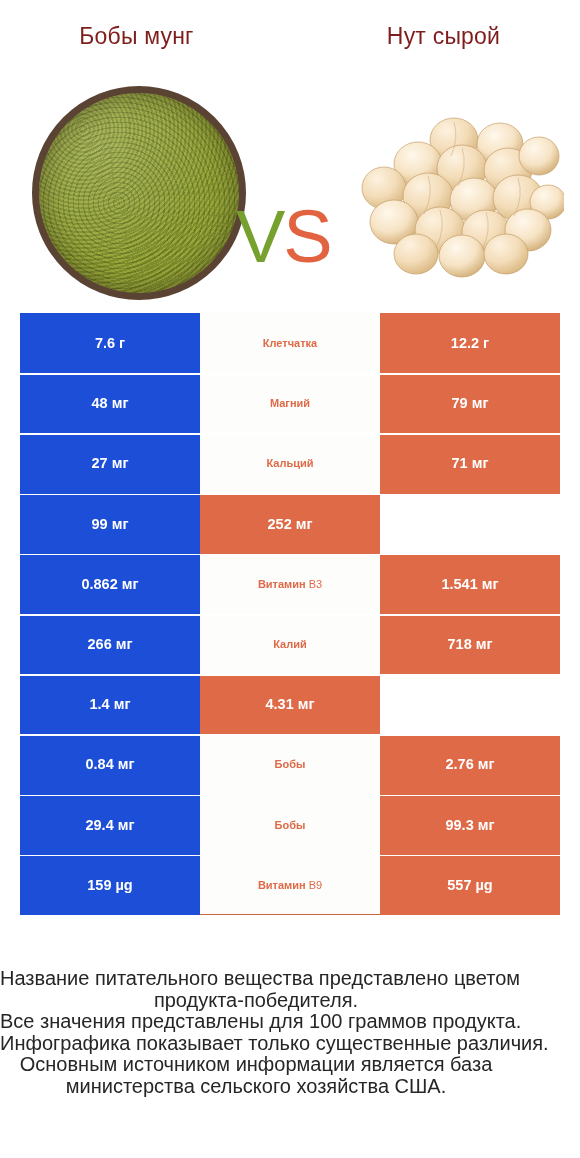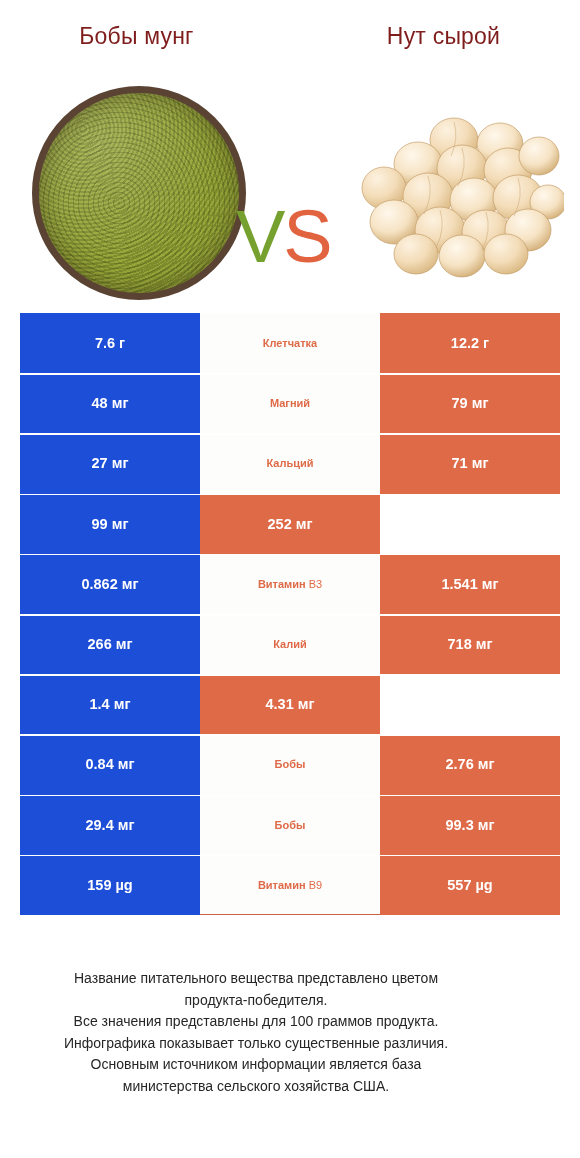--- a/index.html
+++ b/index.html
@@ -85,21 +85,21 @@
   }
   .row:last-child .cell.mid::after{
     content:""; position:absolute; left:0; right:0; bottom:0;
     height:1px; background:#c8653f;
   }
 
   
   .footer {
     position:absolute; left:0; top:968px; width:512px;
     text-align:center; color:#262626;
-    font-size:14px; line-height:21.5px;
+    font-size:20px; line-height:21.5px;
   }
   .footer div { white-space:nowrap; }
 </style>
 </head>
 <body>
 
 <div class="page">
 
   <div class="titles">
     <div class="title left">Бобы мунг</div>

